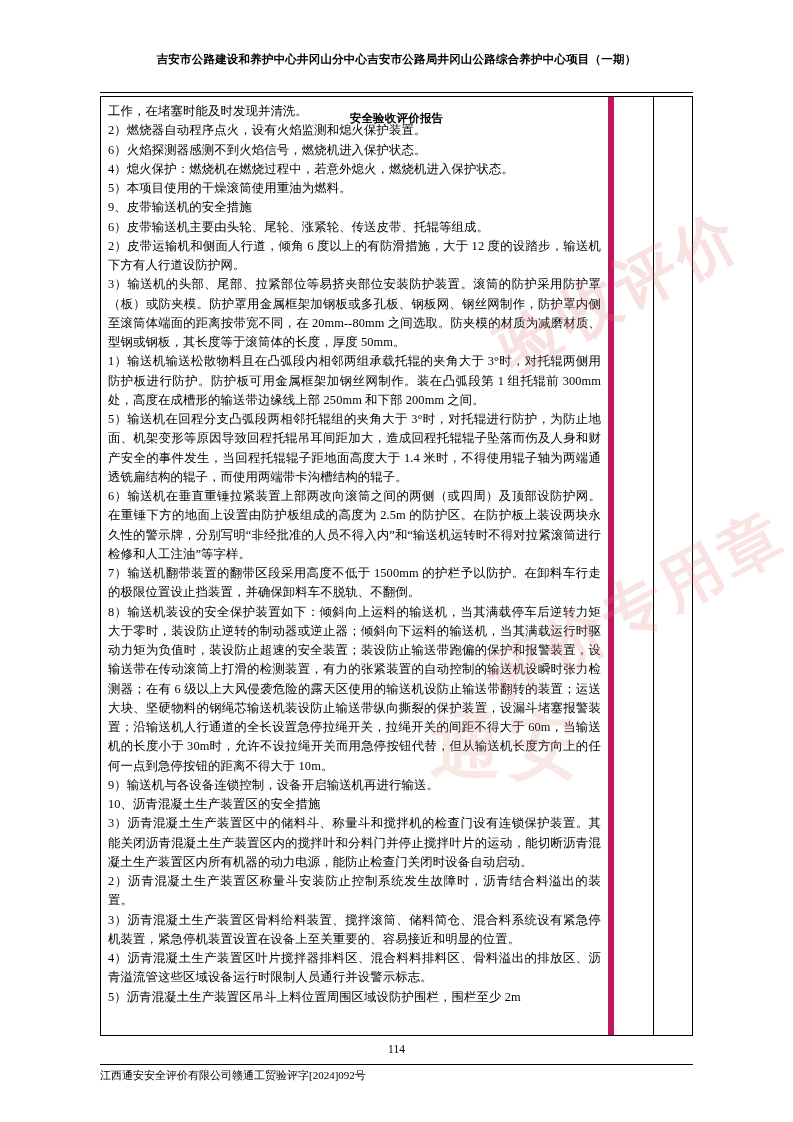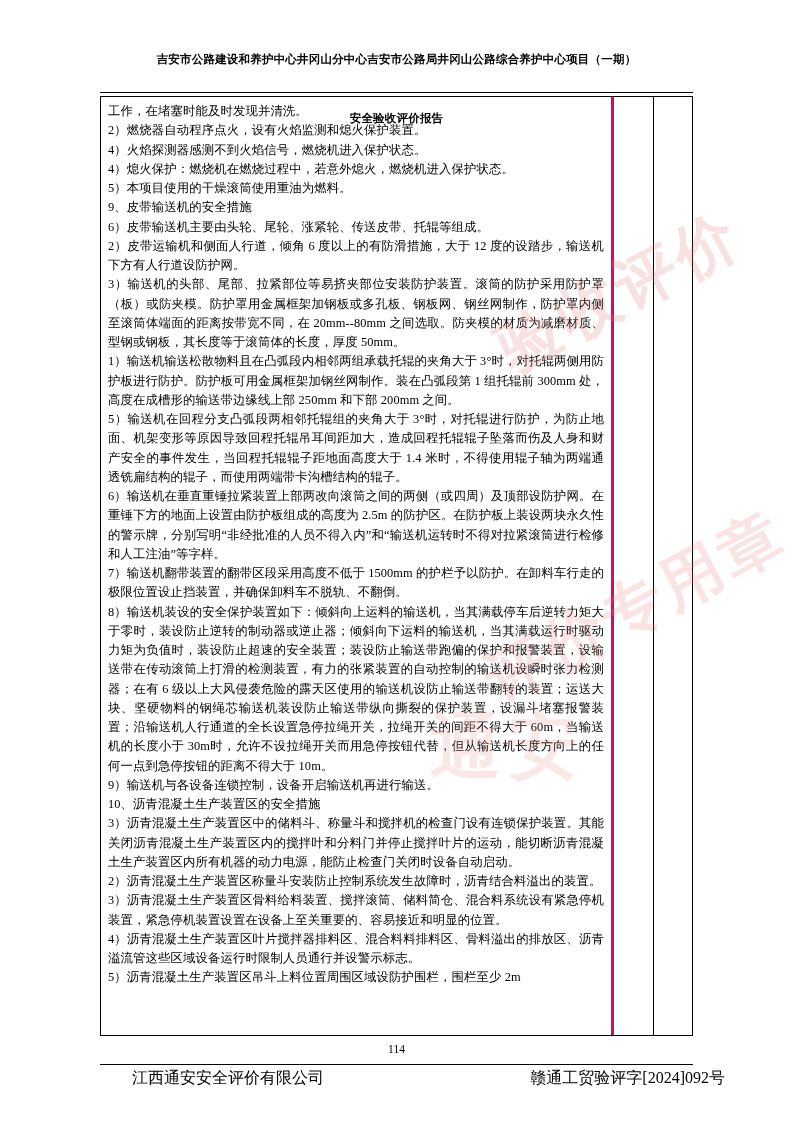--- a/index.html
+++ b/index.html
@@ -51,21 +51,21 @@
     height: 940px;
     border-left: 1px solid #000;
     border-right: 1px solid #000;
     border-top: 1px solid #000;
     border-bottom: 1px solid #000;
     box-sizing: border-box;
     display: flex;
   }
   .cell-main {
     flex: 0 0 513px;
-    border-right: 3px solid #be185d;
+    border-right: 6px solid #be185d;
     padding: 5px 7px 0 7px;
     box-sizing: border-box;
     overflow: hidden;
   }
   .cell-b {
     flex: 0 0 40px;
     border-right: 1px solid #000;
     box-sizing: border-box;
   }
   .cell-c {
@@ -91,23 +91,22 @@
     text-align: center;
     font-size: 11.5px;
   }
   .rule-bottom { top: 1064px; }
   .footer {
     position: absolute;
     top: 1068px;
     left: 100px;
     width: 593px;
     display: flex;
-    justify-content: space-between;
-    font-size: 16px;
-    margin-left: 32px;
+    justify-content: flex-start;
+    font-size: 11px;
   }
   
   .watermark {
     position: absolute;
     color: rgba(226, 130, 126, 0.42);
     font-family: "Liberation Serif", serif;
     font-weight: bold;
     pointer-events: none;
     white-space: nowrap;
   }
@@ -145,21 +144,21 @@
     <div class="header-line2">安全验收评价报告</div>
   </div>
 
   <div class="rule rule-top"></div>
 
   <div class="table-wrap">
     <div class="cell-main">
       <div class="body-text">
         <p>工作，在堵塞时能及时发现并清洗。</p>
         <p>2）燃烧器自动程序点火，设有火焰监测和熄火保护装置。</p>
-        <p>4）火焰探测器感测不到火焰信号，燃烧机进入保护状态。</p>
+        <p>6）火焰探测器感测不到火焰信号，燃烧机进入保护状态。</p>
         <p>4）熄火保护：燃烧机在燃烧过程中，若意外熄火，燃烧机进入保护状态。</p>
         <p>5）本项目使用的干燥滚筒使用重油为燃料。</p>
         <p>9、皮带输送机的安全措施</p>
         <p>6）皮带输送机主要由头轮、尾轮、涨紧轮、传送皮带、托辊等组成。</p>
         <p>2）皮带运输机和侧面人行道，倾角 6 度以上的有防滑措施，大于 12 度的设踏步，输送机下方有人行道设防护网。</p>
         <p>3）输送机的头部、尾部、拉紧部位等易挤夹部位安装防护装置。滚筒的防护采用防护罩（板）或防夹模。防护罩用金属框架加钢板或多孔板、钢板网、钢丝网制作，防护罩内侧至滚筒体端面的距离按带宽不同，在 20mm--80mm 之间选取。防夹模的材质为减磨材质、型钢或钢板，其长度等于滚筒体的长度，厚度 50mm。</p>
         <p>1）输送机输送松散物料且在凸弧段内相邻两组承载托辊的夹角大于 3°时，对托辊两侧用防护板进行防护。防护板可用金属框架加钢丝网制作。装在凸弧段第 1 组托辊前 300mm 处，高度在成槽形的输送带边缘线上部 250mm 和下部 200mm 之间。</p>
         <p>5）输送机在回程分支凸弧段两相邻托辊组的夹角大于 3°时，对托辊进行防护，为防止地面、机架变形等原因导致回程托辊吊耳间距加大，造成回程托辊辊子坠落而伤及人身和财产安全的事件发生，当回程托辊辊子距地面高度大于 1.4 米时，不得使用辊子轴为两端通透铣扁结构的辊子，而使用两端带卡沟槽结构的辊子。</p>
         <p>6）输送机在垂直重锤拉紧装置上部两改向滚筒之间的两侧（或四周）及顶部设防护网。在重锤下方的地面上设置由防护板组成的高度为 2.5m 的防护区。在防护板上装设两块永久性的警示牌，分别写明“非经批准的人员不得入内”和“输送机运转时不得对拉紧滚筒进行检修和人工注油”等字样。</p>
         <p>7）输送机翻带装置的翻带区段采用高度不低于 1500mm 的护栏予以防护。在卸料车行走的极限位置设止挡装置，并确保卸料车不脱轨、不翻倒。</p>

